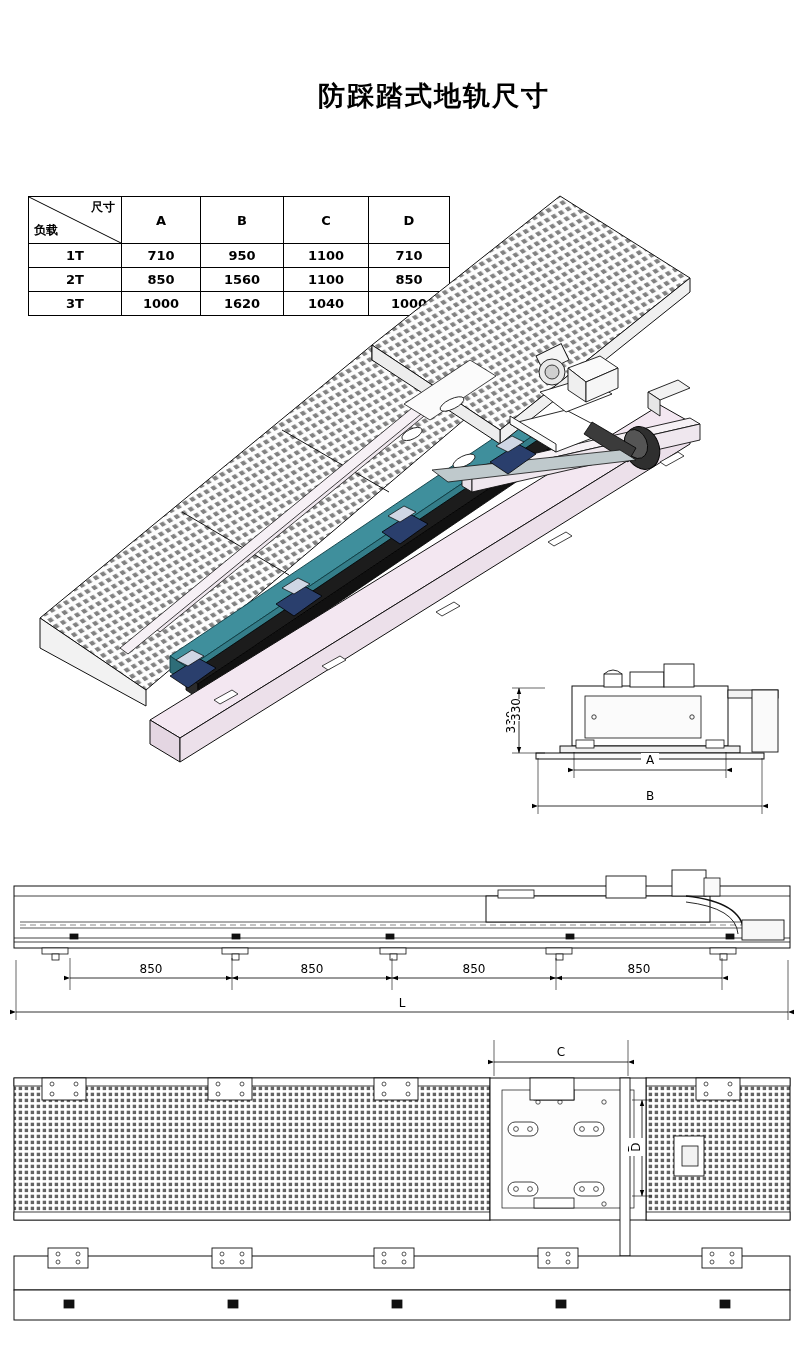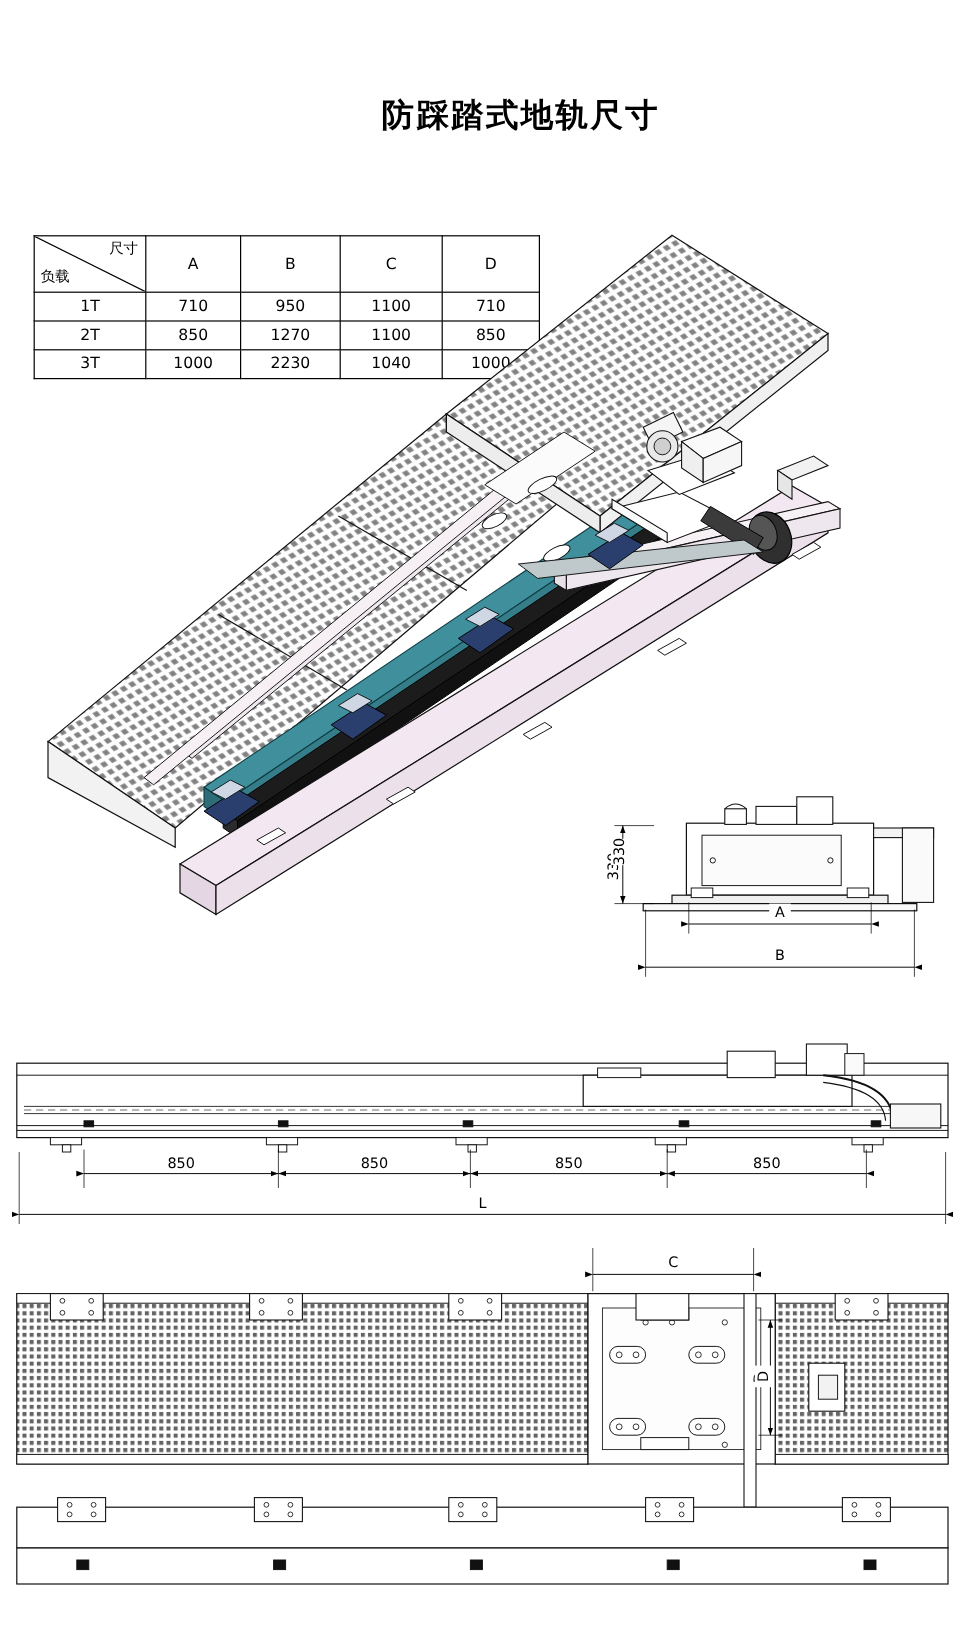--- a/index.html
+++ b/index.html
@@ -39,21 +39,21 @@
     position: absolute;
     left: 28px;
     top: 196px;
     border-collapse: collapse;
     font-size: 13px;
     font-family: "DejaVu Sans", sans-serif;
   }
   .spec-table td, .spec-table th {
     border: 1px solid #000;
     text-align: center;
-    font-weight: normal;
+    font-weight: bold;
     height: 23px;
     padding: 0;
   }
   .spec-table .c0 { width: 92px; }
   .spec-table .c1 { width: 78px; }
   .spec-table .c2 { width: 82px; }
   .spec-table .c3 { width: 84px; }
   .spec-table .c4 { width: 80px; }
   .corner {
     position: relative;
@@ -114,28 +114,28 @@
     <tr>
       <td class="c0">1T</td>
       <td class="c1">710</td>
       <td class="c2">950</td>
       <td class="c3">1100</td>
       <td class="c4">710</td>
     </tr>
     <tr>
       <td class="c0">2T</td>
       <td class="c1">850</td>
-      <td class="c2">1270</td>
+      <td class="c2">1560</td>
       <td class="c3">1100</td>
       <td class="c4">850</td>
     </tr>
     <tr>
       <td class="c0">3T</td>
       <td class="c1">1000</td>
-      <td class="c2">2230</td>
+      <td class="c2">1620</td>
       <td class="c3">1040</td>
       <td class="c4">1000</td>
     </tr>
   </tbody>
     </table>
 
   <svg class="canvas" viewBox="0 0 804 1357">
     <defs>
 
       <pattern id="grate" width="7" height="7" patternUnits="userSpaceOnUse">

